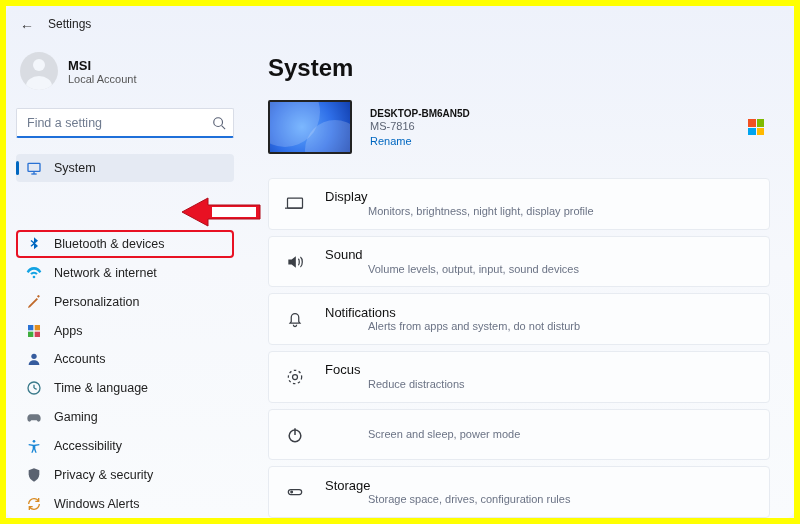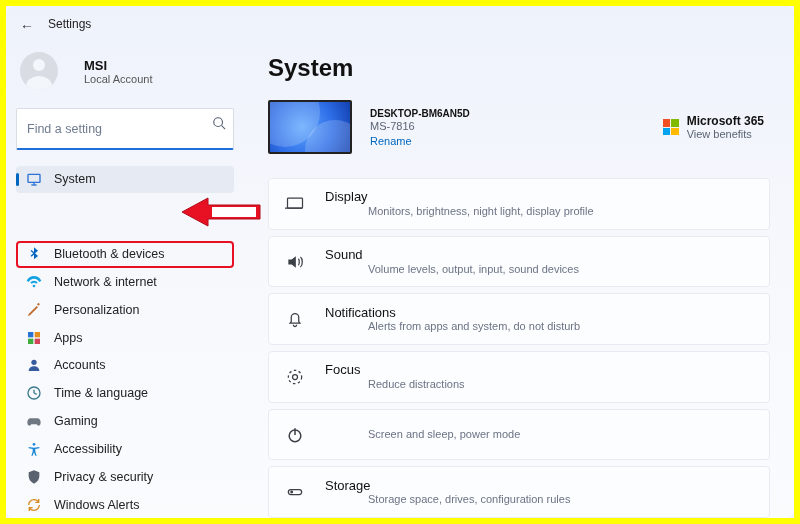--- a/index.html
+++ b/index.html
@@ -5,28 +5,28 @@
   * { box-sizing: border-box; margin: 0; padding: 0; font-family: "Segoe UI", Arial, sans-serif; }
   body { width: 800px; height: 524px; overflow: hidden; }
   .frame { width: 800px; height: 524px; border: 6px solid #ffff00; position: relative; background: #f3f6fb; }
   .inner { position: absolute; inset: 0; border-radius: 8px; background: linear-gradient(180deg,#eef2fb 0%,#f6f8fc 50%,#f9fbfd 100%); display: flex; flex-direction: column; }
   .header { height: 36px; display: flex; align-items: center; gap: 14px; padding-left: 14px; }
   .back-arrow { font-size: 14px; color: #333; cursor: pointer; }
   .header-title { font-size: 12px; color: #222; }
   .body { flex: 1; display: flex; min-height: 0; }
   
   .sidebar { width: 238px; display: flex; flex-direction: column; padding: 0 10px; }
-  .account { display: flex; align-items: center; gap: 26px; padding: 10px 4px 18px 4px; }
+  .account { display: flex; align-items: center; gap: 10px; padding: 10px 4px 18px 4px; }
   .avatar { width: 38px; height: 38px; border-radius: 50%; background: #d9dce2; position: relative; overflow: hidden; }
   .avatar::before { content:""; position:absolute; top:7px; left:13px; width:12px; height:12px; border-radius:50%; background:#f3f6fb; }
   .avatar::after { content:""; position:absolute; bottom:-6px; left:6px; width:26px; height:20px; border-radius:50% 50% 0 0; background:#f3f6fb; }
   .user-name { font-size: 13px; font-weight: 600; color:#111; }
   .user-sub { font-size: 11px; color:#555; }
   .search { position: relative; margin-bottom: 16px; }
-  .search input { width: 100%; height: 42px; padding: 0 28px 0 10px; font-size: 12.5px; border: 1px solid #d9dde7; border-bottom: 2px solid #1e6fd9; background: #fff; border-radius: 2px; outline: none; }
+  .search input { width: 100%; height: 30px; padding: 0 28px 0 10px; font-size: 12.5px; border: 1px solid #d9dde7; border-bottom: 2px solid #1e6fd9; background: #fff; border-radius: 2px; outline: none; }
   .search input::placeholder { color:#6f7b8f; }
   .search .sicon { position: absolute; right: 8px; top: 8px; width: 14px; height: 14px; color:#586074; }
   .nav { display: flex; flex-direction: column; gap: 1px; overflow: hidden; }
   .nav-item { display: flex; align-items: center; height: 30px; padding: 0 10px; border-radius: 4px; font-size: 12.5px; color:#222; cursor: pointer; gap: 12px; position: relative; }
   .nav-item.selected { background: #e5eaf3; }
   .nav-item.selected::before { content:""; position:absolute; left:0; top:7px; bottom:7px; width:3px; background:#0067c0; border-radius:2px; }
   .nav-item.highlight { outline: 2px solid #e81123; outline-offset: -2px; margin-top: 47px; }
   .nav-icon { width:16px; height:16px; display:flex; align-items:center; justify-content:center; color:#3b3f46; }
   
   .main { flex: 1; display: flex; flex-direction: column; padding: 0 24px 0 24px; min-width:0; }
@@ -197,24 +197,20 @@
             <div class="device-model">MS-7816</div>
             <div class="device-rename">Rename</div>
           </div>
           <div class="m365">
             <div class="m365-logo">
                 <span></span>
                 <span></span>
                 <span></span>
                 <span></span>
               </div>
-            <div>
-              <div class="m365-title">Microsoft 365</div>
-              <div class="m365-sub">View benefits</div>
-            </div>
           </div>
         </div>
 
         <div class="cards">
           <div class="card">
             <span class="card-icon">
               <svg viewBox="0 0 24 24" width="20" height="20" fill="none" stroke="currentColor" stroke-width="1.5">
                   <rect x="3" y="5" width="18" height="12" rx="1"></rect>
                   <line x="3" y1="17" x2="21" y2="17"></line>
                 </svg>

